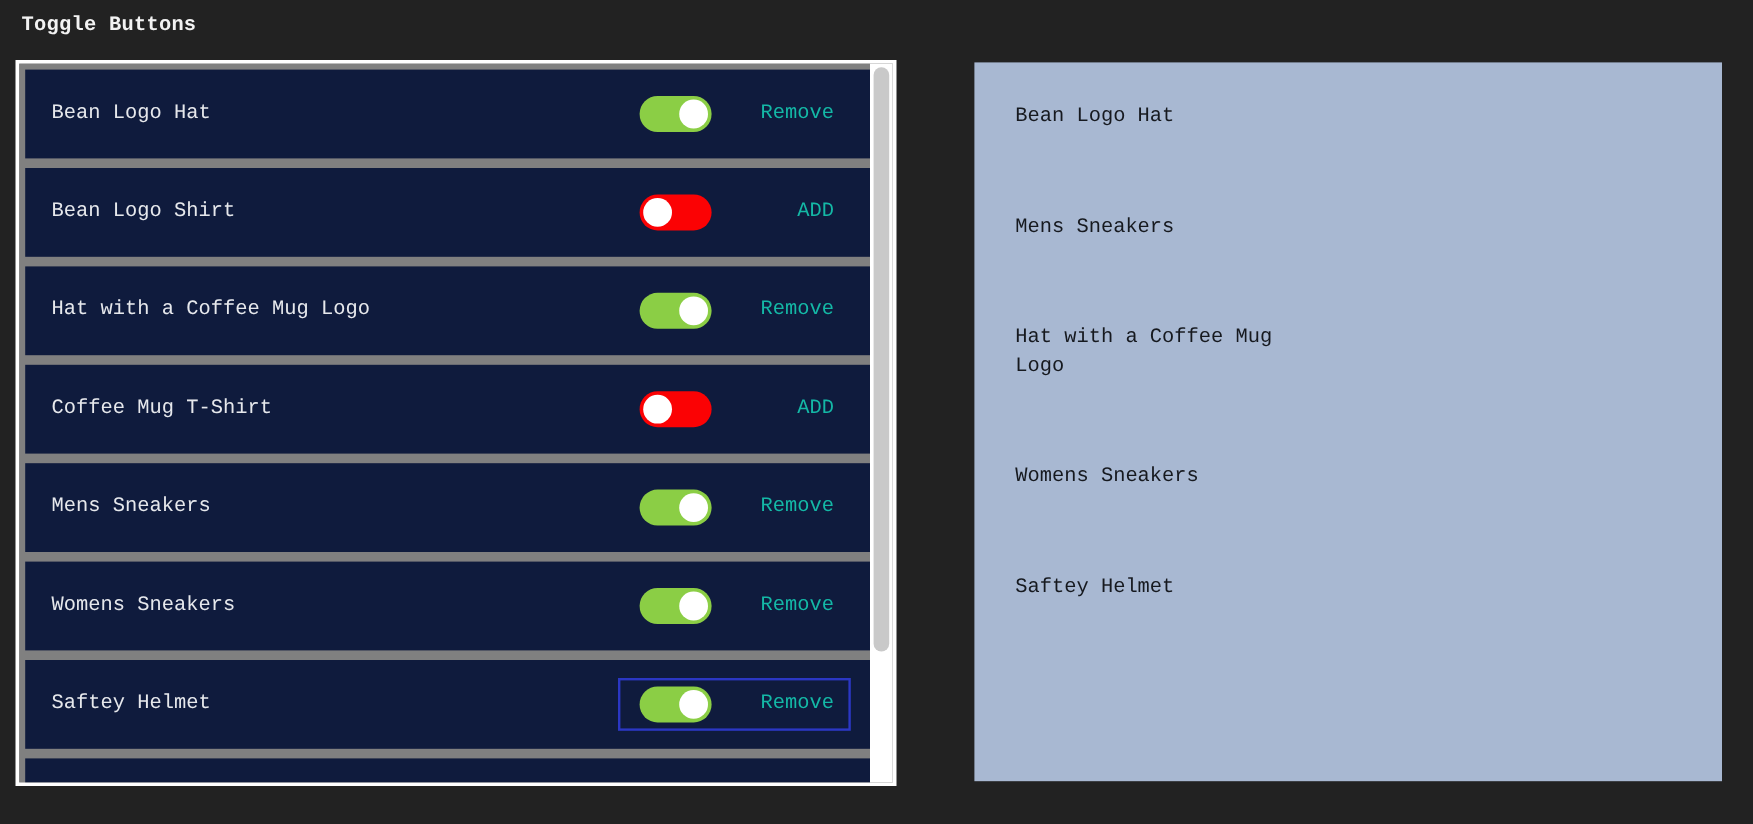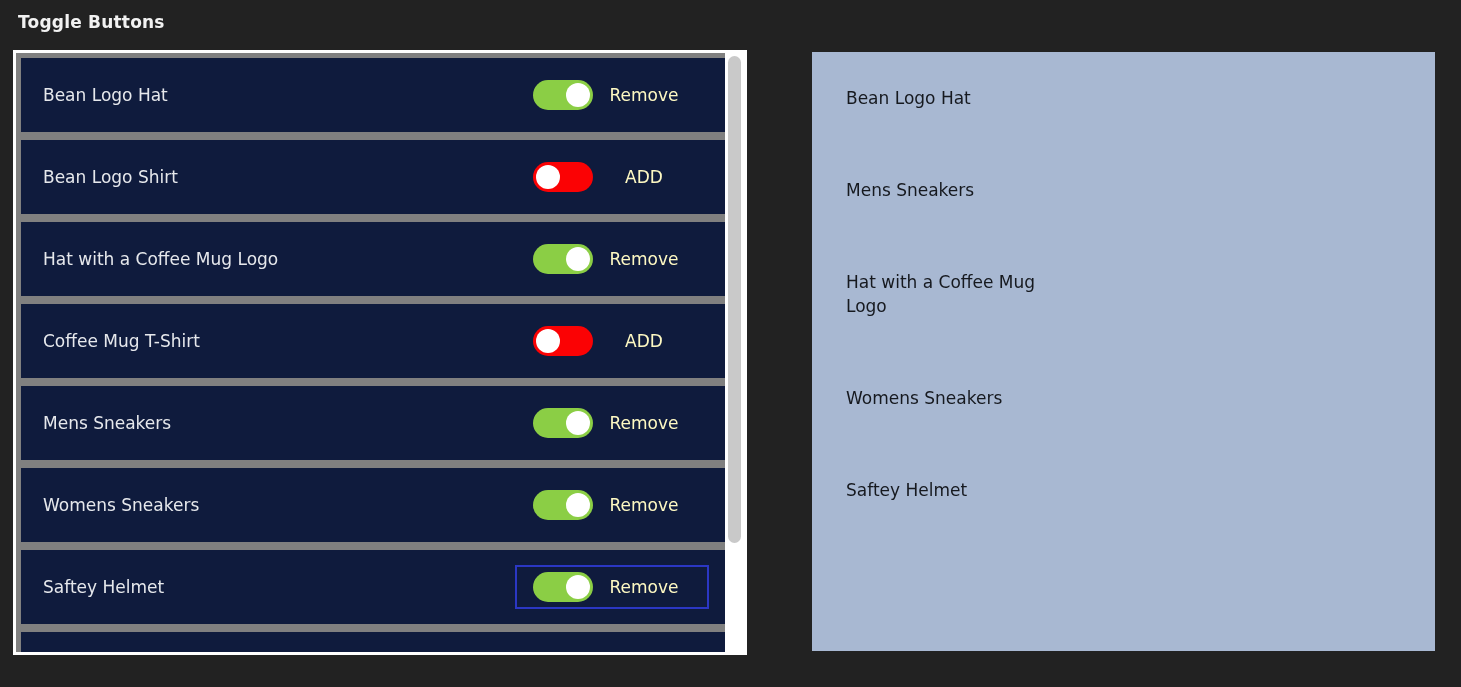--- a/index.html
+++ b/index.html
@@ -1,16 +1,16 @@
 <!DOCTYPE html>
 <html><head>
 <meta charset="utf-8">
 <title>Toggle Buttons</title>
 <style>
-  * { box-sizing: border-box; margin: 0; padding: 0; }
+  * { box-sizing: border-box; margin: 0; padding: 0; font-family: Liberation Mono, monospace; }
 
   html, body {
     width: 1461px;
     height: 687px;
     overflow: hidden;
   }
 
   body {
     background: #222222;
     font-family: "DejaVu Sans", "Liberation Sans", sans-serif;
@@ -110,24 +110,24 @@
     height: 24px;
     border-radius: 50%;
     background: #ffffff;
   }
 
   .toggle-switch.on  .toggle-knob { left: 33px; }
   .toggle-switch.off .toggle-knob { left: 3px; }
 
   .action-label {
     flex: 1 1 auto;
-    text-align: center;
+    text-align: right;
     padding-right: 12px;
     font-size: 17px;
-    color: #fef9c3;
+    color: #14b8a6;
     line-height: 22px;
     white-space: nowrap;
     cursor: pointer;
   }
 
   
   #toggle-scrollbar {
     position: absolute;
     right: 0;
     top: 0;

